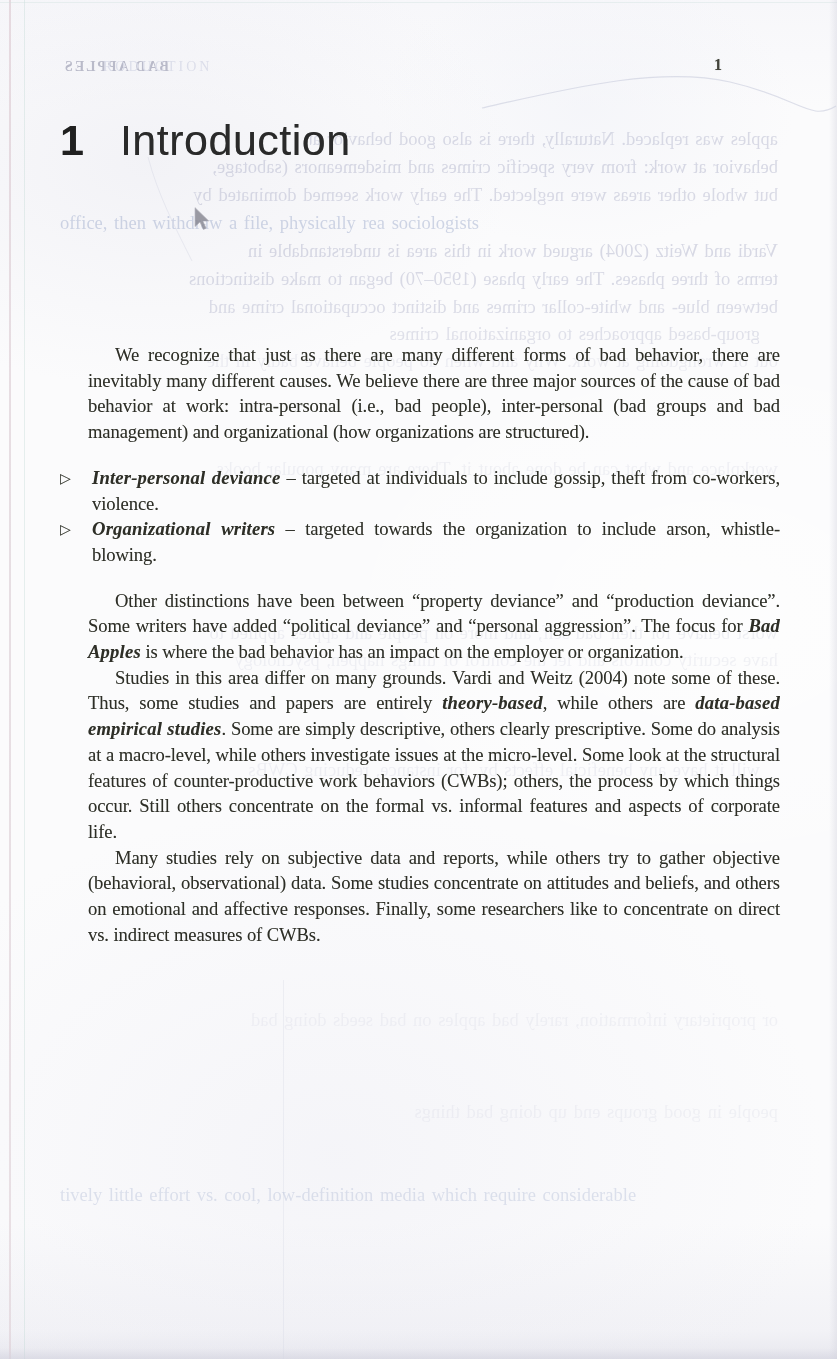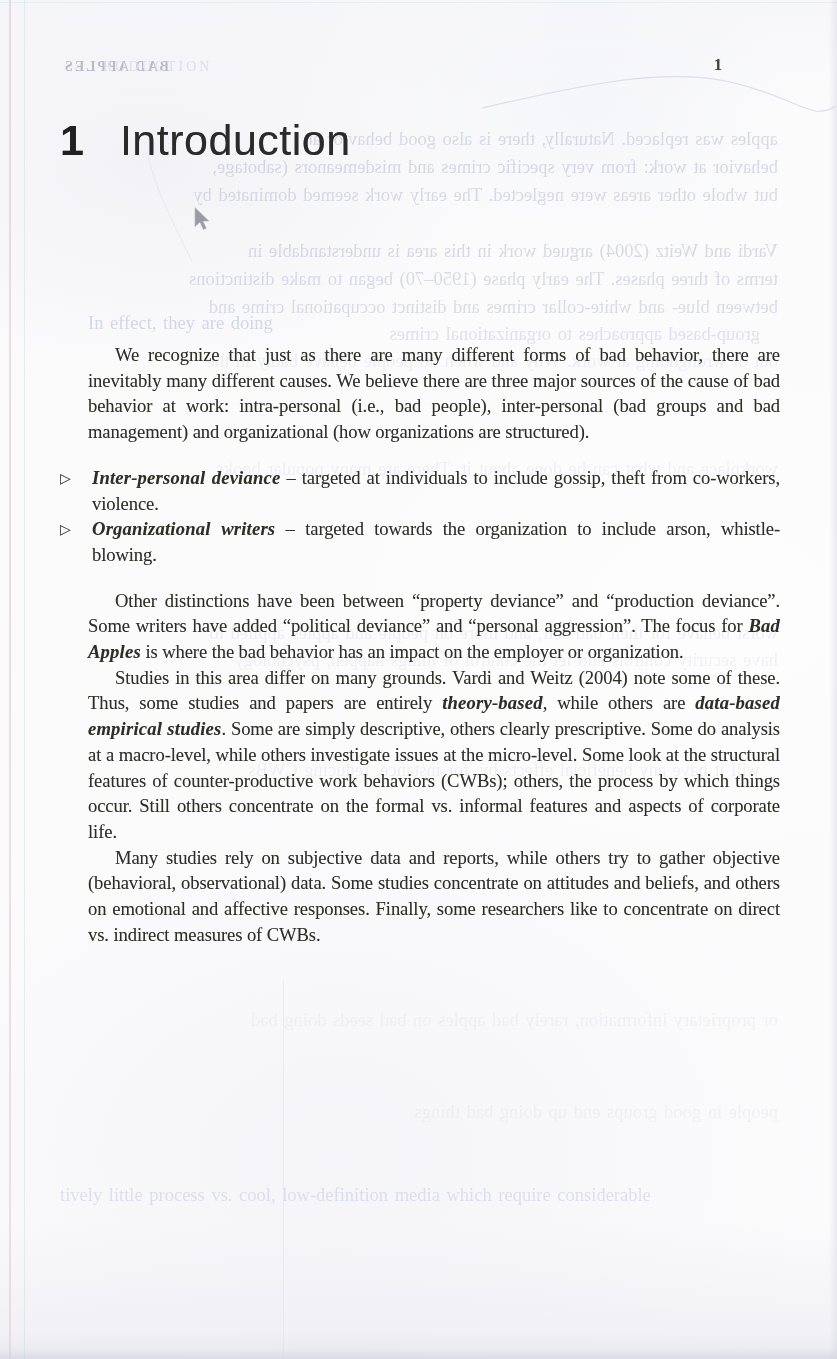--- a/index.html
+++ b/index.html
@@ -72,33 +72,33 @@
   <div class="edge-line edge-teal"></div>
   <div class="edge-line edge-hair"></div>
   <div class="edge-top"></div>
   <div class="edge-right"></div>
   <div class="edge-bottom"></div>
 
   <div class="ghost-layer">
       <div class="ghost-line mirror" style="top: 127px; left: 310px; width: 468px; opacity: 0.4;">apples was replaced. Naturally, there is also good behavior at work</div>
       <div class="ghost-line mirror" style="top: 155px; left: 60px; width: 718px; opacity: 0.42;">behavior at work: from very specific crimes and misdemeanors (sabotage,</div>
       <div class="ghost-line mirror" style="top: 183px; left: 60px; width: 718px; opacity: 0.4;">but whole other areas were neglected. The early work seemed dominated by</div>
+      <div class="ghost-line blue" style="top: 211px; left: 60px; width: 640px; opacity: 0.42;">office, then withdraw a file, physically rea            sociologists</div>
       <div class="ghost-line mirror" style="top: 239px; left: 60px; width: 718px; opacity: 0.42;">Vardi and Weitz (2004) argued work in this area is understandable in</div>
       <div class="ghost-line mirror" style="top: 267px; left: 60px; width: 718px; opacity: 0.4;">terms of three phases. The early phase (1950–70) began to make distinctions</div>
       <div class="ghost-line mirror" style="top: 295px; left: 60px; width: 718px; opacity: 0.38;">between blue- and white-collar crimes and distinct occupational crime and</div>
-      <div class="ghost-line blue" style="top: 311px; left: 88px; width: 430px; opacity: 0.38;">In effect, they are doing</div>
       <div class="ghost-line mirror" style="top: 322px; left: 60px; width: 700px; opacity: 0.32;">group-based approaches to organizational crimes</div>
       <div class="ghost-line mirror" style="top: 349px; left: 60px; width: 718px; opacity: 0.16;">out of wrongdoing at work. Why and when do people behave badly in the</div>
       <div class="ghost-line mirror" style="top: 457px; left: 60px; width: 718px; opacity: 0.14;">workplace and what can be done about it. There are many popular books</div>
       <div class="ghost-line mirror" style="top: 621px; left: 60px; width: 718px; opacity: 0.16;">worst behave for their bad self, and more on people and apples applied to</div>
       <div class="ghost-line mirror" style="top: 648px; left: 60px; width: 718px; opacity: 0.14;">have security controls and let the control of things happen, psychology</div>
       <div class="ghost-line mirror" style="top: 758px; left: 60px; width: 700px; opacity: 0.15;">will it have any beneficial effects by, for instance, reducing CWBs</div>
       <div class="ghost-line mirror" style="top: 1008px; left: 60px; width: 718px; opacity: 0.12;">or proprietary information, rarely bad apples on bad seeds doing bad</div>
       <div class="ghost-line mirror" style="top: 1100px; left: 60px; width: 718px; opacity: 0.12;">people in good groups end up doing bad things</div>
-      <div class="ghost-line blue" style="top: 1183px; left: 60px; width: 718px; opacity: 0.28;">tively little process vs. cool, low-definition media which require considerable</div>
+      <div class="ghost-line blue" style="top: 1183px; left: 60px; width: 718px; opacity: 0.28;">tively little effort vs. cool, low-definition media which require considerable</div>
     </div>
 
   <svg class="crease" style="left:480px;top:60px;" width="357" height="80" viewBox="0 0 357 80">
     <path d="M2 48 C 90 28, 180 6, 250 22 S 330 62, 356 46" fill="none" stroke="#ccd0de" stroke-width="1.2" opacity="0.65"></path>
   </svg>
   <svg class="crease" style="left:140px;top:155px;" width="60" height="110" viewBox="0 0 60 110">
     <path d="M8 2 C 18 40, 34 70, 52 106" fill="none" stroke="#d8dae6" stroke-width="1" opacity="0.5"></path>
   </svg>
 
   <div class="runhead">

